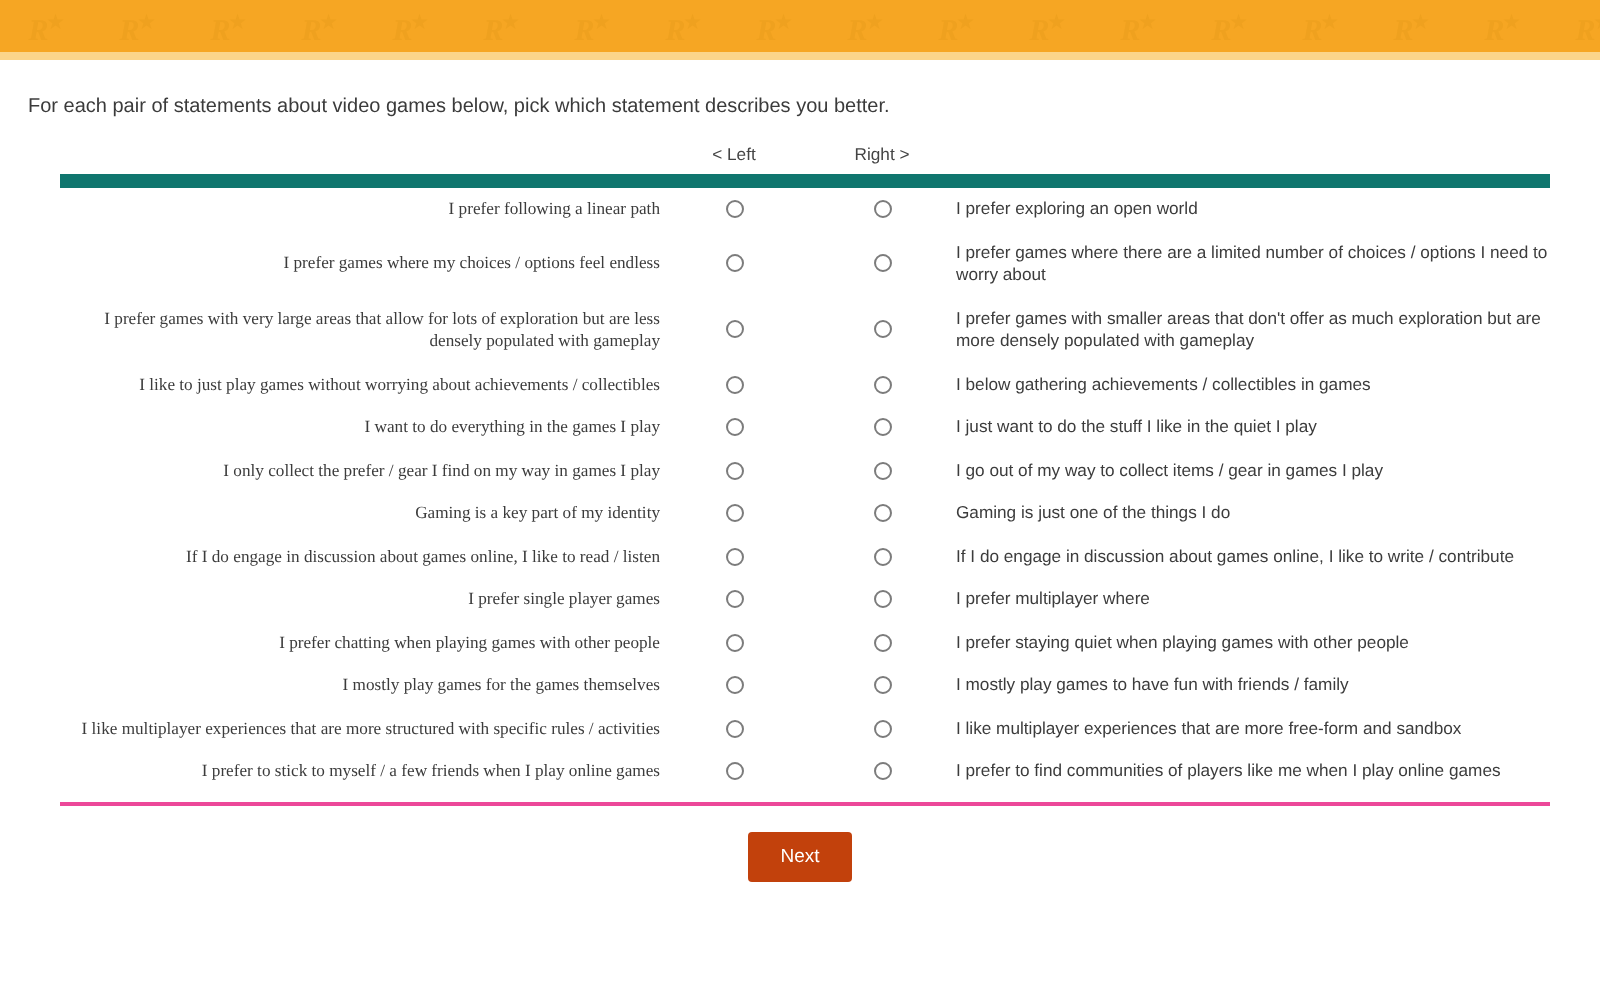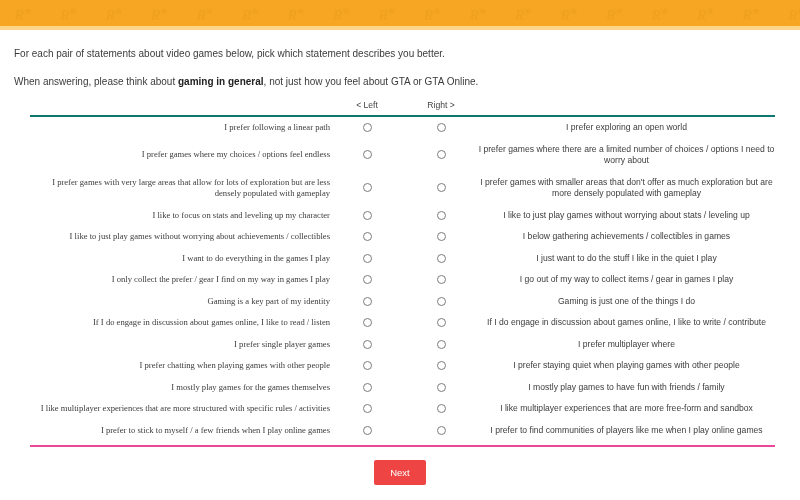--- a/index.html
+++ b/index.html
@@ -73,42 +73,42 @@
     border-collapse: collapse;
     table-layout: fixed;
   }
   table#matrix thead th {
     font-size: 8.6px;
     font-weight: normal;
     color: #444;
     padding: 0 0 5px 0;
     text-align: center;
     vertical-align: bottom;
-    border-bottom: 2px solid #0f766e;
+    border-bottom: 7px solid #0f766e;
   }
   th.col-left-stmt, th.col-right-stmt { border-bottom: 1px solid #e2e2e2; }
   col.c-left-stmt   { width: 300px; }
   col.c-left-radio  { width: 74px;  }
   col.c-right-radio { width: 74px;  }
   col.c-right-stmt  { width: 297px; }
 
   table#matrix tbody td {
     padding: 5px 0;
     vertical-align: middle;
     font-size: 8.6px;
     color: #3c3c3c;
     line-height: 11.5px;
   }
   td.stmt-left {
     text-align: right;
     padding-right: 8px;
     font-family: Liberation Serif, serif;
   }
   td.stmt-right {
-    text-align: center;
+    text-align: left;
     padding-left: 42px;
   }
   td.radio-cell { text-align: center; }
 
   table#matrix tbody tr:last-child td {
     border-bottom: 2px solid #ec4899;
     padding-bottom: 9px;
   }
 
   .radio {
@@ -122,21 +122,21 @@
     vertical-align: middle;
   }
 
   
   #footer {
     margin-top: 13px;
     text-align: center;
   }
   #next-button {
     display: inline-block;
-    background: #ef4444;
+    background: #c2410c;
     color: #ffffff;
     border: none;
     font-family: "Liberation Sans", sans-serif;
     font-size: 9.5px;
     padding: 7px 16px;
     border-radius: 2px;
     cursor: pointer;
     min-width: 36px;
   }
 </style>
@@ -164,23 +164,20 @@
       <span class="logo-mark"><span>R</span><sup>★</sup></span>
       <span class="logo-mark"><span>R</span><sup>★</sup></span>
     </div>
 </div>
 <div id="header-underline"></div>
 
 <div id="page-body">
 
   <p class="intro-line" id="intro-1">For each pair of statements about video games below, pick which statement describes you better.</p>
 
-  <p class="intro-line" id="intro-2">
-    <span>When answering, please think about </span><b>gaming in general</b><span>, not just how you feel about GTA or GTA Online.</span>
-  </p>
 
   <div id="matrix-wrap">
     <table id="matrix">
       <colgroup>
         <col class="c-left-stmt">
         <col class="c-left-radio">
         <col class="c-right-radio">
         <col class="c-right-stmt">
       </colgroup>
       <thead>
@@ -204,26 +201,20 @@
             <td class="radio-cell"><span class="radio"></span></td>
             <td class="stmt-right">I prefer games where there are a limited number of choices / options I need to worry about</td>
           </tr>
           <tr>
             <td class="stmt-left">I prefer games with very large areas that allow for lots of exploration but are less densely populated with gameplay</td>
             <td class="radio-cell"><span class="radio"></span></td>
             <td class="radio-cell"><span class="radio"></span></td>
             <td class="stmt-right">I prefer games with smaller areas that don't offer as much exploration but are more densely populated with gameplay</td>
           </tr>
           <tr>
-            <td class="stmt-left">I like to focus on stats and leveling up my character</td>
-            <td class="radio-cell"><span class="radio"></span></td>
-            <td class="radio-cell"><span class="radio"></span></td>
-            <td class="stmt-right">I like to just play games without worrying about stats / leveling up</td>
-          </tr>
-          <tr>
             <td class="stmt-left">I like to just play games without worrying about achievements / collectibles</td>
             <td class="radio-cell"><span class="radio"></span></td>
             <td class="radio-cell"><span class="radio"></span></td>
             <td class="stmt-right">I below gathering achievements / collectibles in games</td>
           </tr>
           <tr>
             <td class="stmt-left">I want to do everything in the games I play</td>
             <td class="radio-cell"><span class="radio"></span></td>
             <td class="radio-cell"><span class="radio"></span></td>
             <td class="stmt-right">I just want to do the stuff I like in the quiet I play</td>

